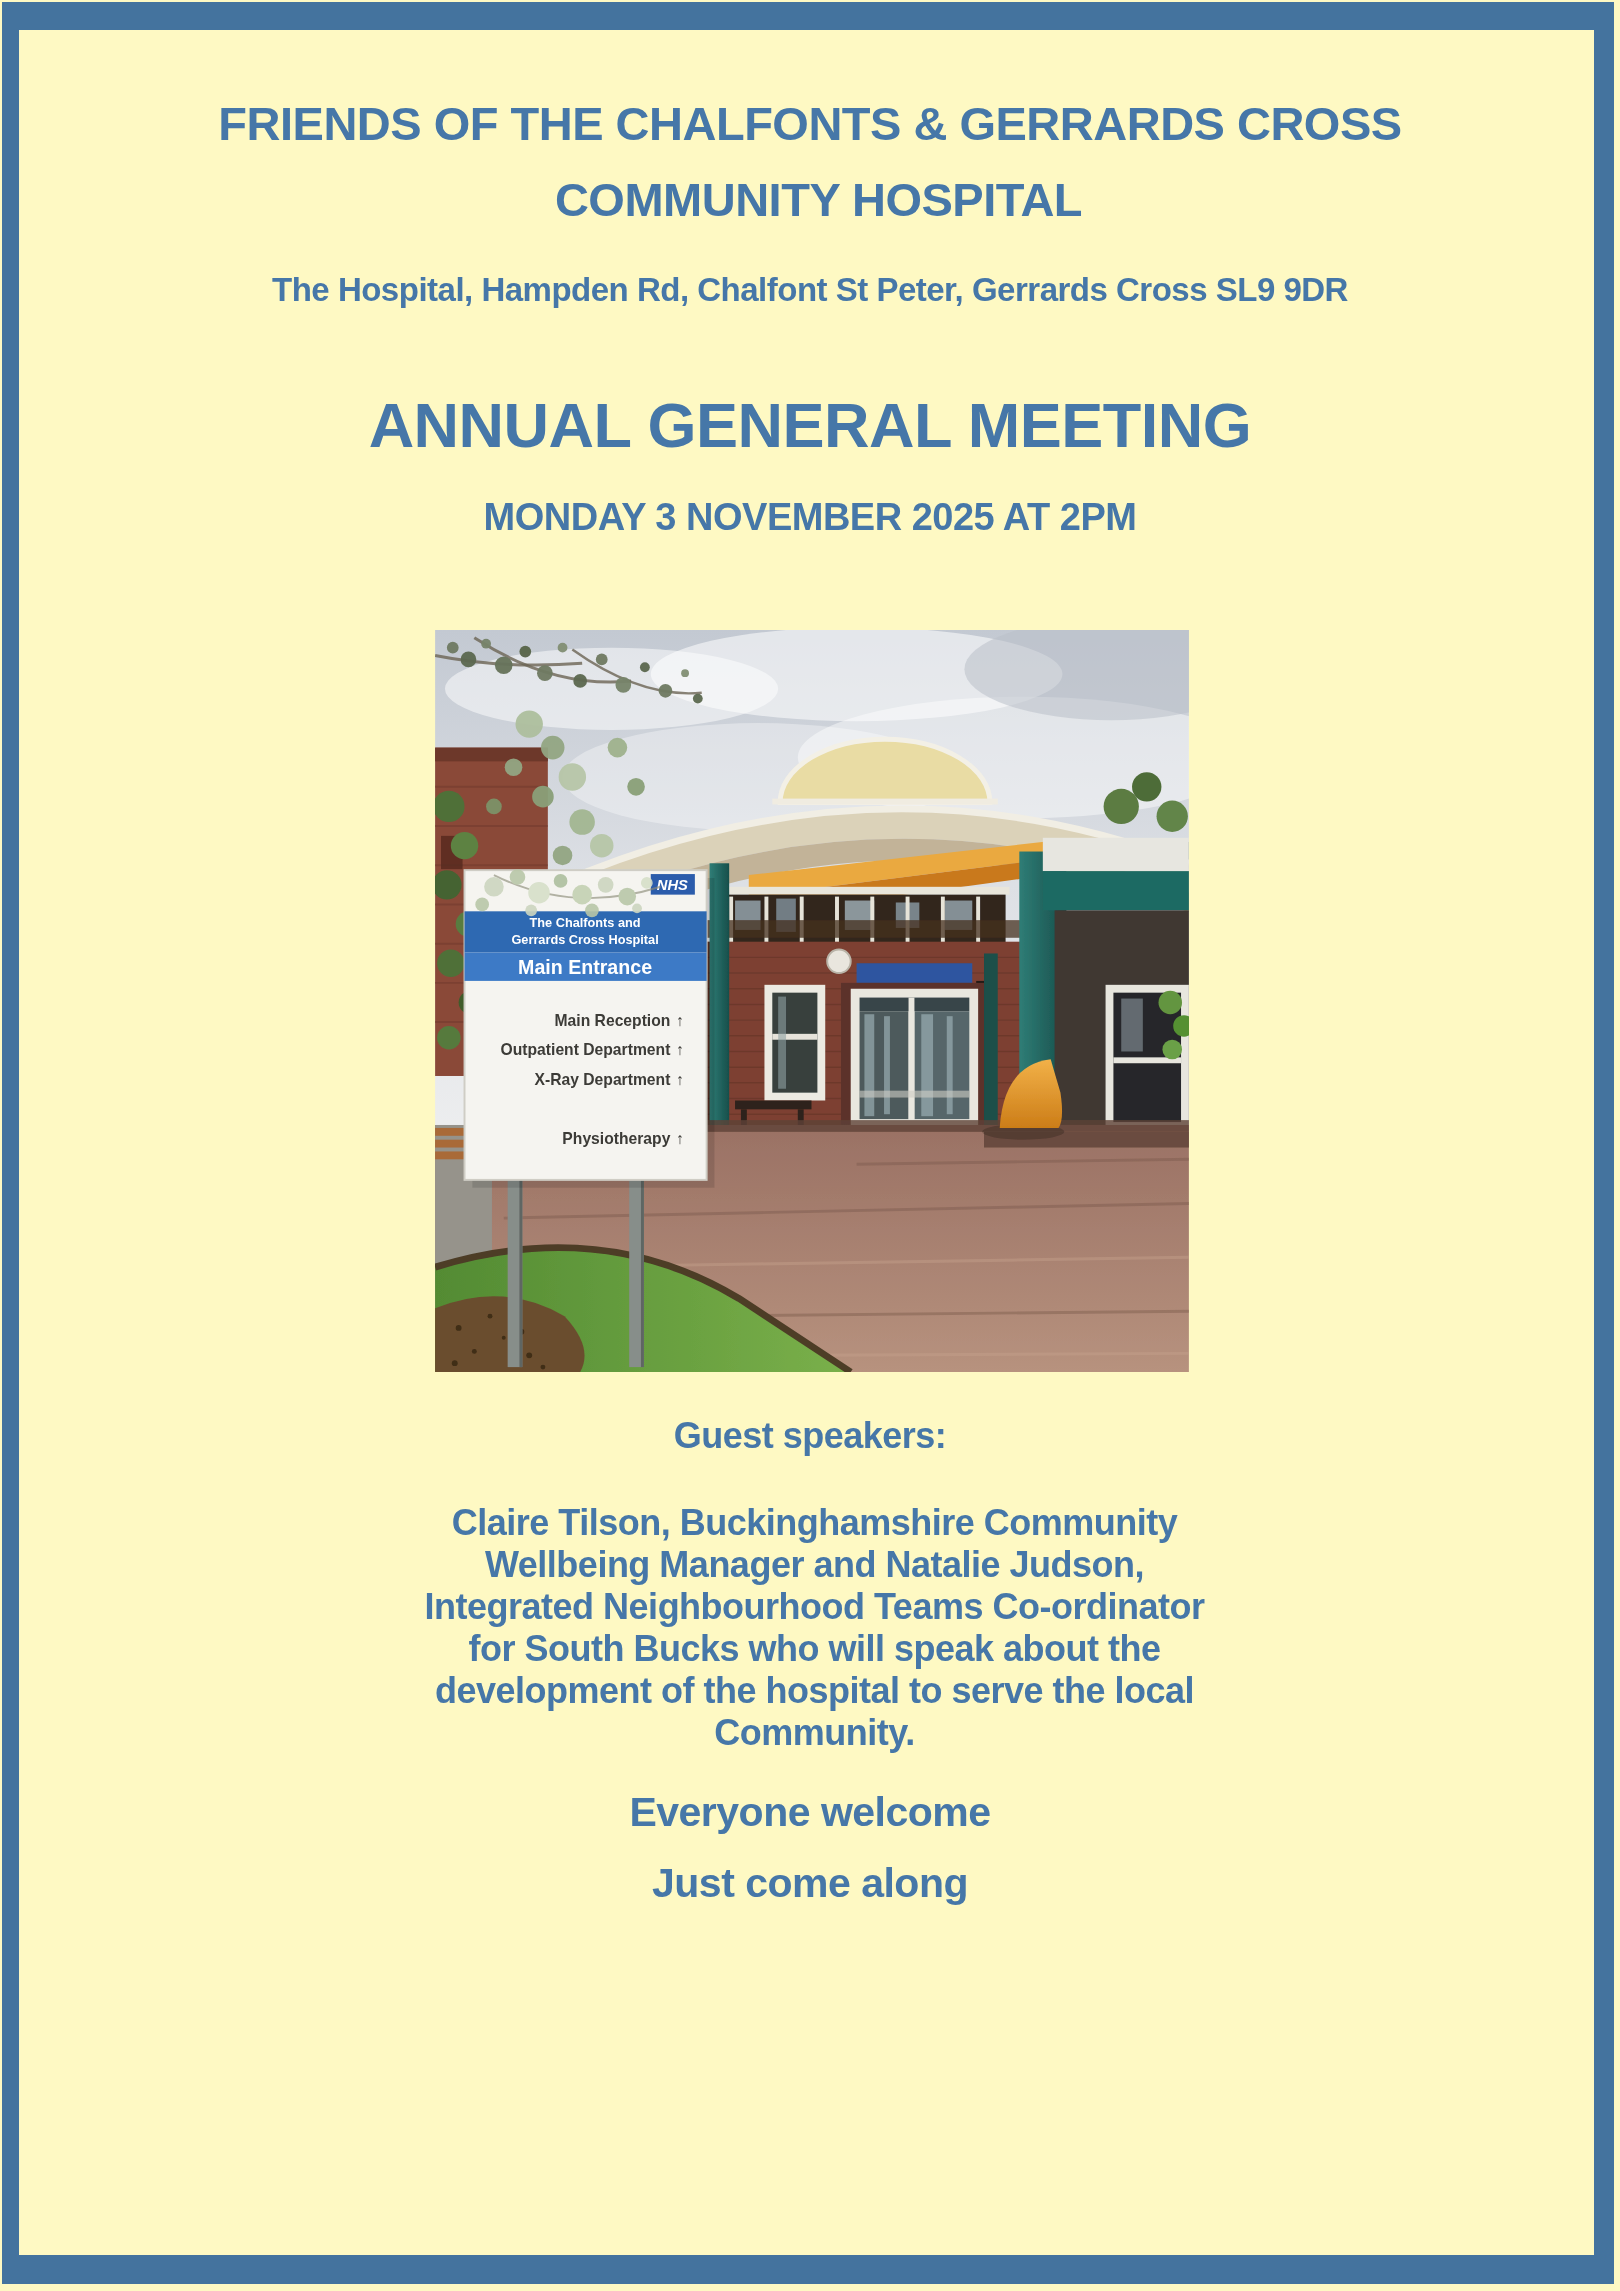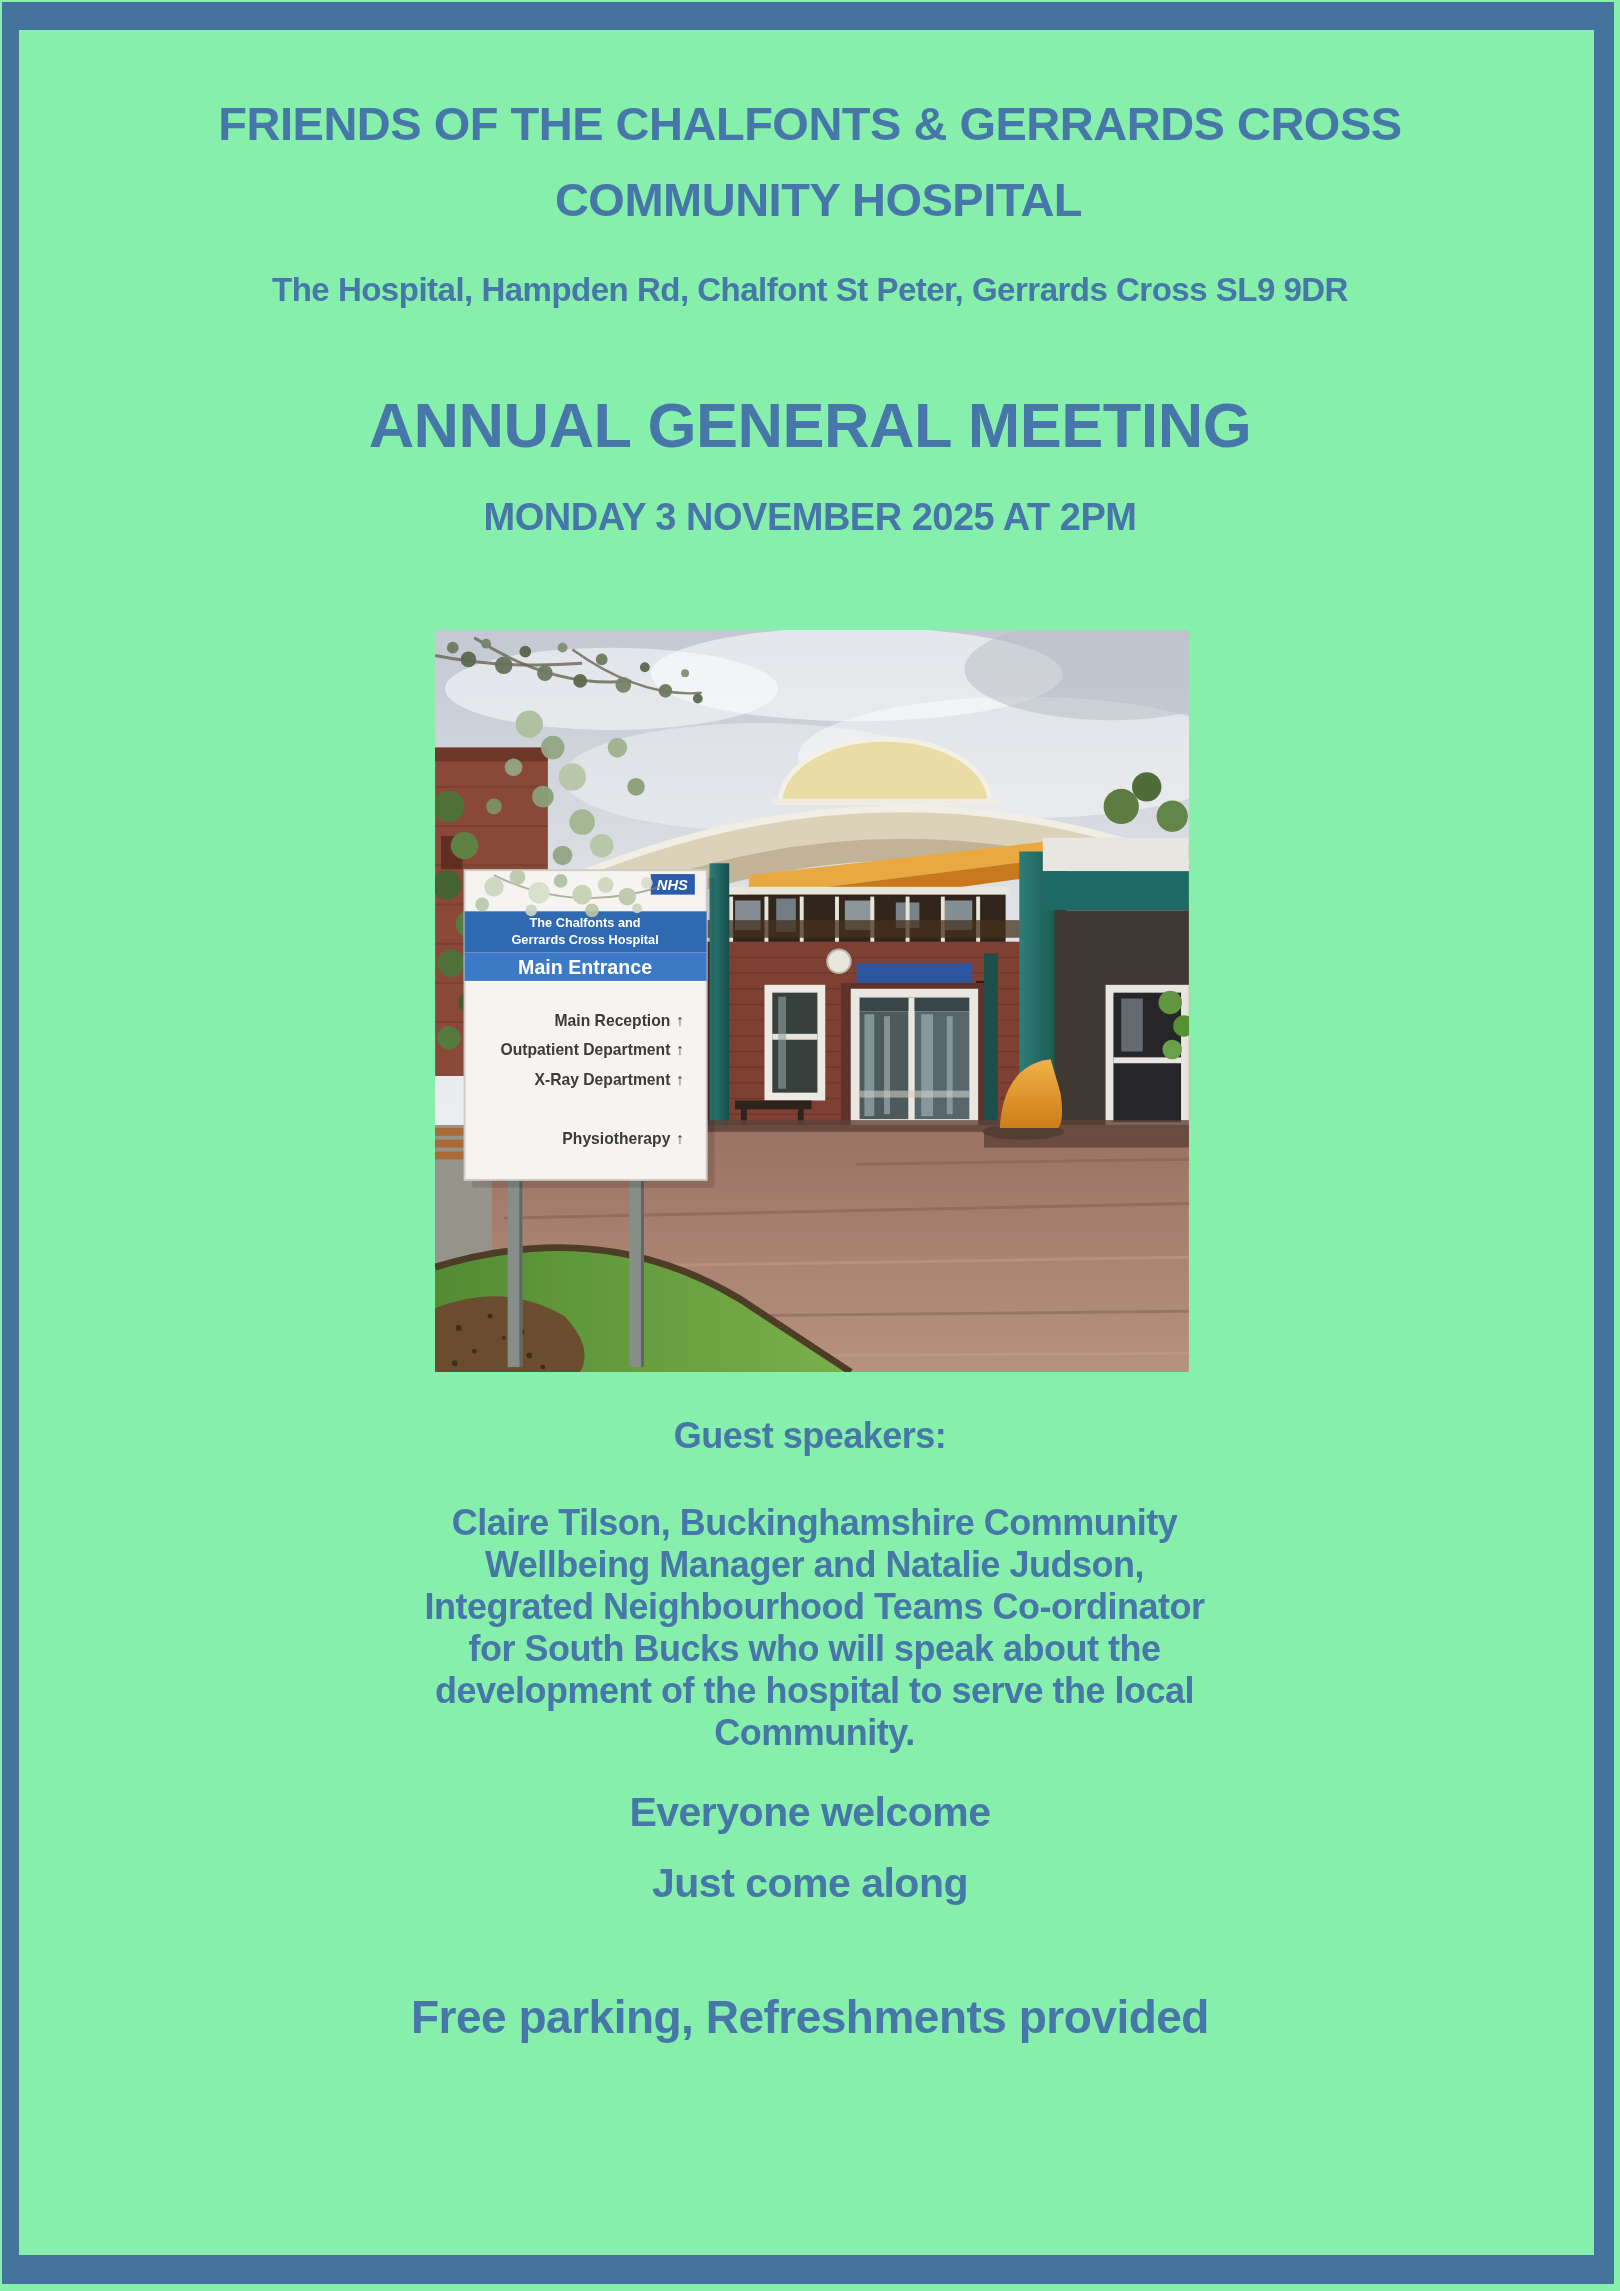--- a/index.html
+++ b/index.html
@@ -1,19 +1,19 @@
 <!DOCTYPE html>
 <html><head>
 <meta charset="utf-8">
 <style>
   html,body{margin:0;padding:0;background:#ffffff;}
   .page{
     position:relative;
     width:1620px;height:2292px;
-    background:#86efac;
+    background:#fef9c3;
     font-family:"Liberation Sans", sans-serif;
     overflow:hidden;
   }
   .frame{
     position:absolute;
     left:2px;top:2px;right:5.9px;bottom:7.8px;
     border-style:solid;
     border-color:#44739e;
     border-width:28px 20.6px 29px 17.6px;
     box-sizing:border-box;
@@ -344,15 +344,14 @@
     <div>Claire Tilson, Buckinghamshire Community</div>
     <div>Wellbeing Manager and Natalie Judson,</div>
     <div>Integrated Neighbourhood Teams Co-ordinator</div>
     <div>for South Bucks who will speak about the</div>
     <div>development of the hospital to serve the local</div>
     <div>Community.</div>
   </div>
 
   <p class="t welcome2">Just come along</p>
   <p class="t welcome1">Everyone welcome</p>
-  <p class="t parking">Free parking, Refreshments provided</p>
 </div>
 
 
 </body></html>

